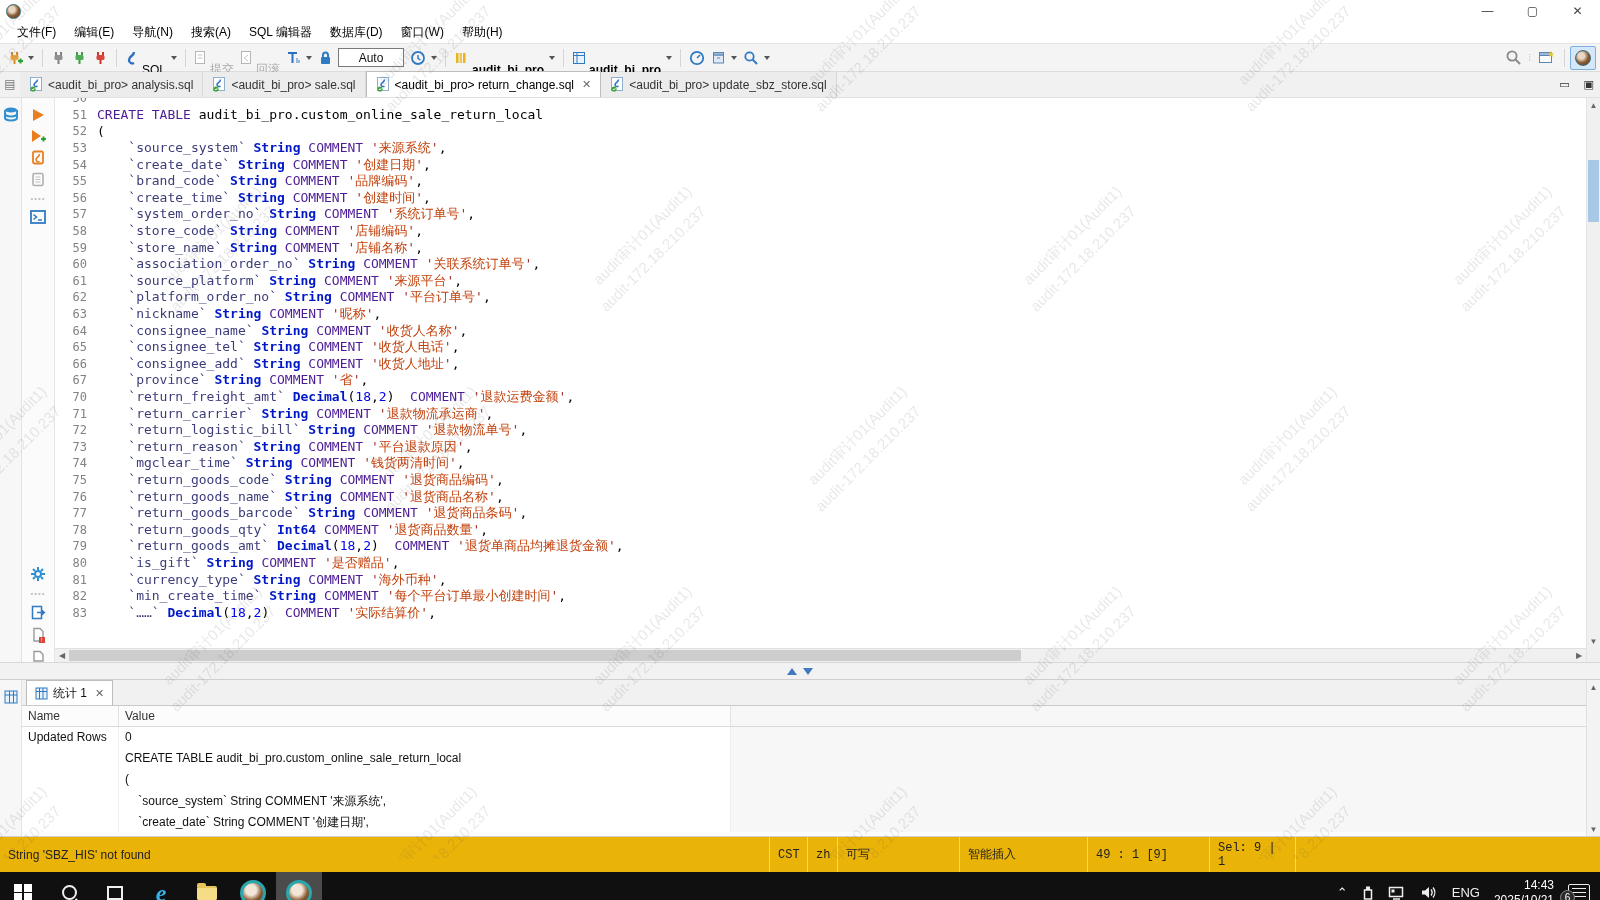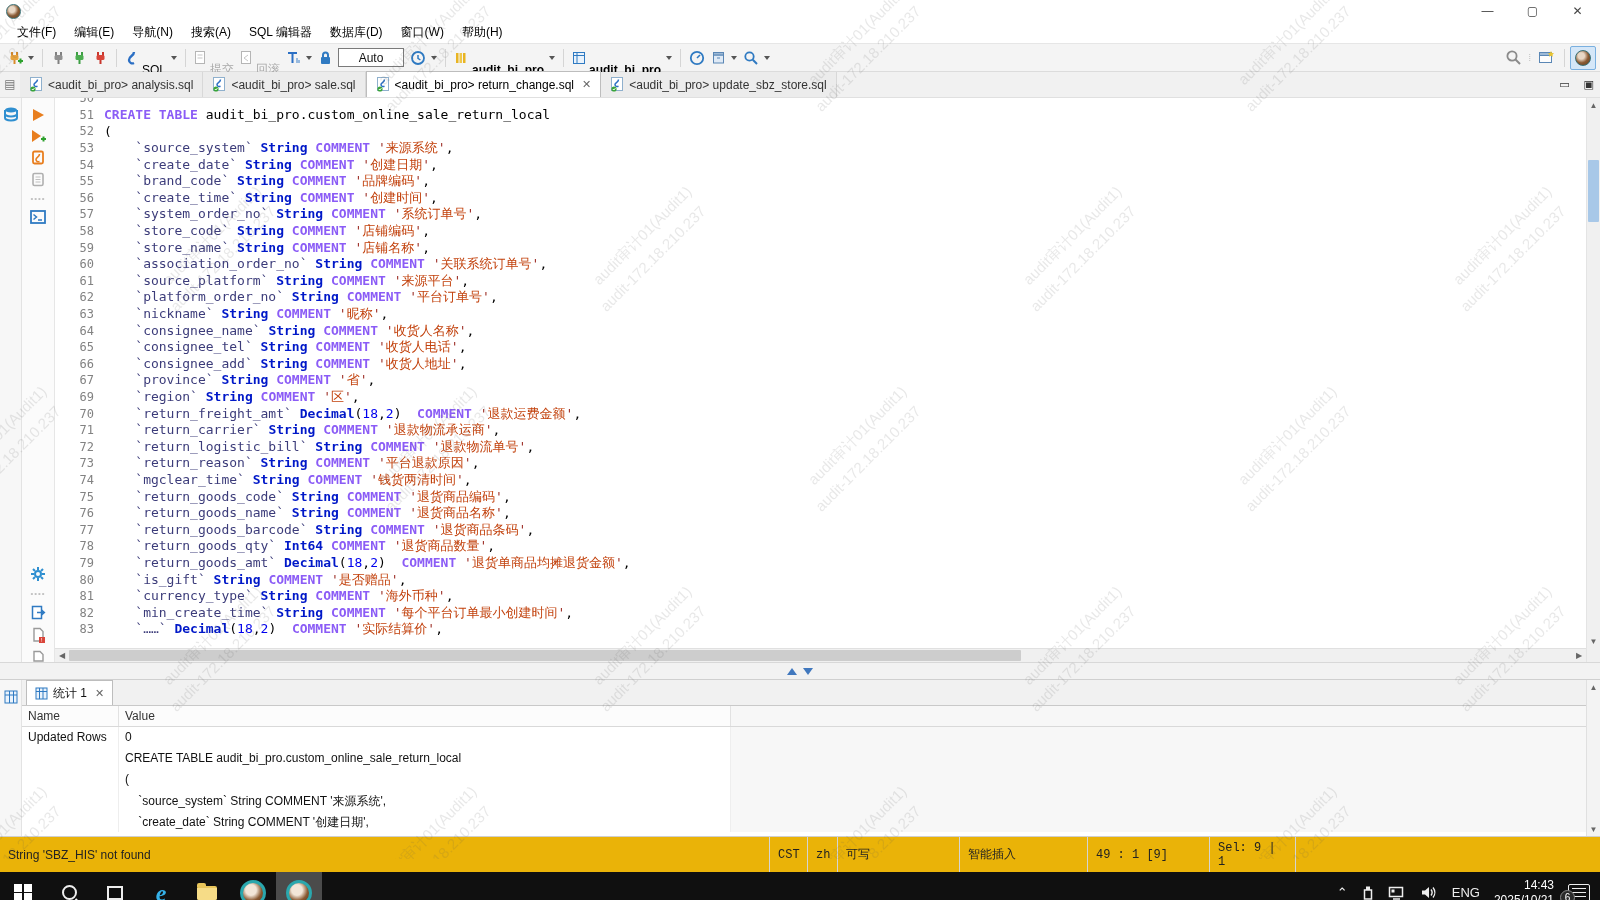--- a/index.html
+++ b/index.html
@@ -44,25 +44,25 @@
   .tmm { font-size:11px; }
 
   
   .main { height:564px; display:flex; flex:0 0 auto; position:relative; background:#fff; }
   .left-rail { width:22px; background:#f7f7f7; border-right:1px solid #e3e3e3; display:flex; flex-direction:column; align-items:center; padding-top:8px; }
   .editor-rail { width:33px; background:#fbfbfb; border-right:1px solid #e6e6e6; display:flex; flex-direction:column; align-items:center; padding-top:10px; gap:7px; }
   .rail-spacer { margin-top:auto; }
   .rail-dots { color:#c0c0c0; font-size:8px; letter-spacing:1px; }
   .editor-wrap { flex:1; display:flex; flex-direction:column; overflow:hidden; }
   .code-area { height:550px; position:relative; overflow:hidden; background:#fff; }
-  .code-lines { position:absolute; top:-8px; left:7px; right:0; font-family:"DejaVu Sans Mono","Liberation Mono",monospace; font-size:13px; }
+  .code-lines { position:absolute; top:-8px; left:0; right:0; font-family:"DejaVu Sans Mono","Liberation Mono",monospace; font-size:13px; }
   .crow { height:16.6px; display:flex; white-space:pre; align-items:center; }
   .ln { width:42px; flex:0 0 auto; text-align:right; padding-right:10px; color:#828282; font-size:12px; }
   .ctext { white-space:pre; }
-  .k { color:#8b5cf6; font-weight:bold; }
+  .k { color:#4c1d95; font-weight:normal; }
   .t { color:#0018c8; font-weight:bold; }
   .n { color:#0000ee; }
   .i { color:#3c3c7a; }
   .s { color:#c2410c; }
   .q { color:#9d2f27; }
   .p { color:#000; }
 
   
   .hscroll { height:14px; background:#f0f0f0; border-top:1px solid #e0e0e0; position:relative; }
   .hs-arrow { position:absolute; top:0; width:14px; height:13px; display:flex; align-items:center; justify-content:center; color:#666; font-size:8px; }
@@ -398,21 +398,20 @@
             <div class="crow"><span class="ln">58</span><span class="ctext"><span class="p">    </span><span class="i">`store_code`</span><span class="p"> </span><span class="t">String</span><span class="p"> </span><span class="k">COMMENT</span><span class="p"> </span><span class="q">'</span><span class="s">店铺编码</span><span class="q">'</span><span class="p">,</span></span></div>
             <div class="crow"><span class="ln">59</span><span class="ctext"><span class="p">    </span><span class="i">`store_name`</span><span class="p"> </span><span class="t">String</span><span class="p"> </span><span class="k">COMMENT</span><span class="p"> </span><span class="q">'</span><span class="s">店铺名称</span><span class="q">'</span><span class="p">,</span></span></div>
             <div class="crow"><span class="ln">60</span><span class="ctext"><span class="p">    </span><span class="i">`association_order_no`</span><span class="p"> </span><span class="t">String</span><span class="p"> </span><span class="k">COMMENT</span><span class="p"> </span><span class="q">'</span><span class="s">关联系统订单号</span><span class="q">'</span><span class="p">,</span></span></div>
             <div class="crow"><span class="ln">61</span><span class="ctext"><span class="p">    </span><span class="i">`source_platform`</span><span class="p"> </span><span class="t">String</span><span class="p"> </span><span class="k">COMMENT</span><span class="p"> </span><span class="q">'</span><span class="s">来源平台</span><span class="q">'</span><span class="p">,</span></span></div>
             <div class="crow"><span class="ln">62</span><span class="ctext"><span class="p">    </span><span class="i">`platform_order_no`</span><span class="p"> </span><span class="t">String</span><span class="p"> </span><span class="k">COMMENT</span><span class="p"> </span><span class="q">'</span><span class="s">平台订单号</span><span class="q">'</span><span class="p">,</span></span></div>
             <div class="crow"><span class="ln">63</span><span class="ctext"><span class="p">    </span><span class="i">`nickname`</span><span class="p"> </span><span class="t">String</span><span class="p"> </span><span class="k">COMMENT</span><span class="p"> </span><span class="q">'</span><span class="s">昵称</span><span class="q">'</span><span class="p">,</span></span></div>
             <div class="crow"><span class="ln">64</span><span class="ctext"><span class="p">    </span><span class="i">`consignee_name`</span><span class="p"> </span><span class="t">String</span><span class="p"> </span><span class="k">COMMENT</span><span class="p"> </span><span class="q">'</span><span class="s">收货人名称</span><span class="q">'</span><span class="p">,</span></span></div>
             <div class="crow"><span class="ln">65</span><span class="ctext"><span class="p">    </span><span class="i">`consignee_tel`</span><span class="p"> </span><span class="t">String</span><span class="p"> </span><span class="k">COMMENT</span><span class="p"> </span><span class="q">'</span><span class="s">收货人电话</span><span class="q">'</span><span class="p">,</span></span></div>
             <div class="crow"><span class="ln">66</span><span class="ctext"><span class="p">    </span><span class="i">`consignee_add`</span><span class="p"> </span><span class="t">String</span><span class="p"> </span><span class="k">COMMENT</span><span class="p"> </span><span class="q">'</span><span class="s">收货人地址</span><span class="q">'</span><span class="p">,</span></span></div>
             <div class="crow"><span class="ln">67</span><span class="ctext"><span class="p">    </span><span class="i">`province`</span><span class="p"> </span><span class="t">String</span><span class="p"> </span><span class="k">COMMENT</span><span class="p"> </span><span class="q">'</span><span class="s">省</span><span class="q">'</span><span class="p">,</span></span></div>
-            <div class="crow"><span class="ln">69</span><span class="ctext"><span class="p">    </span><span class="i">`region`</span><span class="p"> </span><span class="t">String</span><span class="p"> </span><span class="k">COMMENT</span><span class="p"> </span><span class="q">'</span><span class="s">区</span><span class="q">'</span><span class="p">,</span></span></div>
             <div class="crow"><span class="ln">70</span><span class="ctext"><span class="p">    </span><span class="i">`return_freight_amt`</span><span class="p"> </span><span class="t">Decimal</span><span class="p">(</span><span class="n">1</span><span class="n">8</span><span class="p">,</span><span class="n">2</span><span class="p">)</span><span class="p">  </span><span class="k">COMMENT</span><span class="p"> </span><span class="q">'</span><span class="s">退款运费金额</span><span class="q">'</span><span class="p">,</span></span></div>
             <div class="crow"><span class="ln">71</span><span class="ctext"><span class="p">    </span><span class="i">`return_carrier`</span><span class="p"> </span><span class="t">String</span><span class="p"> </span><span class="k">COMMENT</span><span class="p"> </span><span class="q">'</span><span class="s">退款物流承运商</span><span class="q">'</span><span class="p">,</span></span></div>
             <div class="crow"><span class="ln">72</span><span class="ctext"><span class="p">    </span><span class="i">`return_logistic_bill`</span><span class="p"> </span><span class="t">String</span><span class="p"> </span><span class="k">COMMENT</span><span class="p"> </span><span class="q">'</span><span class="s">退款物流单号</span><span class="q">'</span><span class="p">,</span></span></div>
             <div class="crow"><span class="ln">73</span><span class="ctext"><span class="p">    </span><span class="i">`return_reason`</span><span class="p"> </span><span class="t">String</span><span class="p"> </span><span class="k">COMMENT</span><span class="p"> </span><span class="q">'</span><span class="s">平台退款原因</span><span class="q">'</span><span class="p">,</span></span></div>
             <div class="crow"><span class="ln">74</span><span class="ctext"><span class="p">    </span><span class="i">`mgclear_time`</span><span class="p"> </span><span class="t">String</span><span class="p"> </span><span class="k">COMMENT</span><span class="p"> </span><span class="q">'</span><span class="s">钱货两清时间</span><span class="q">'</span><span class="p">,</span></span></div>
             <div class="crow"><span class="ln">75</span><span class="ctext"><span class="p">    </span><span class="i">`return_goods_code`</span><span class="p"> </span><span class="t">String</span><span class="p"> </span><span class="k">COMMENT</span><span class="p"> </span><span class="q">'</span><span class="s">退货商品编码</span><span class="q">'</span><span class="p">,</span></span></div>
             <div class="crow"><span class="ln">76</span><span class="ctext"><span class="p">    </span><span class="i">`return_goods_name`</span><span class="p"> </span><span class="t">String</span><span class="p"> </span><span class="k">COMMENT</span><span class="p"> </span><span class="q">'</span><span class="s">退货商品名称</span><span class="q">'</span><span class="p">,</span></span></div>
             <div class="crow"><span class="ln">77</span><span class="ctext"><span class="p">    </span><span class="i">`return_goods_barcode`</span><span class="p"> </span><span class="t">String</span><span class="p"> </span><span class="k">COMMENT</span><span class="p"> </span><span class="q">'</span><span class="s">退货商品条码</span><span class="q">'</span><span class="p">,</span></span></div>
             <div class="crow"><span class="ln">78</span><span class="ctext"><span class="p">    </span><span class="i">`return_goods_qty`</span><span class="p"> </span><span class="t">Int64</span><span class="p"> </span><span class="k">COMMENT</span><span class="p"> </span><span class="q">'</span><span class="s">退货商品数量</span><span class="q">'</span><span class="p">,</span></span></div>
             <div class="crow"><span class="ln">79</span><span class="ctext"><span class="p">    </span><span class="i">`return_goods_amt`</span><span class="p"> </span><span class="t">Decimal</span><span class="p">(</span><span class="n">1</span><span class="n">8</span><span class="p">,</span><span class="n">2</span><span class="p">)</span><span class="p">  </span><span class="k">COMMENT</span><span class="p"> </span><span class="q">'</span><span class="s">退货单商品均摊退货金额</span><span class="q">'</span><span class="p">,</span></span></div>

